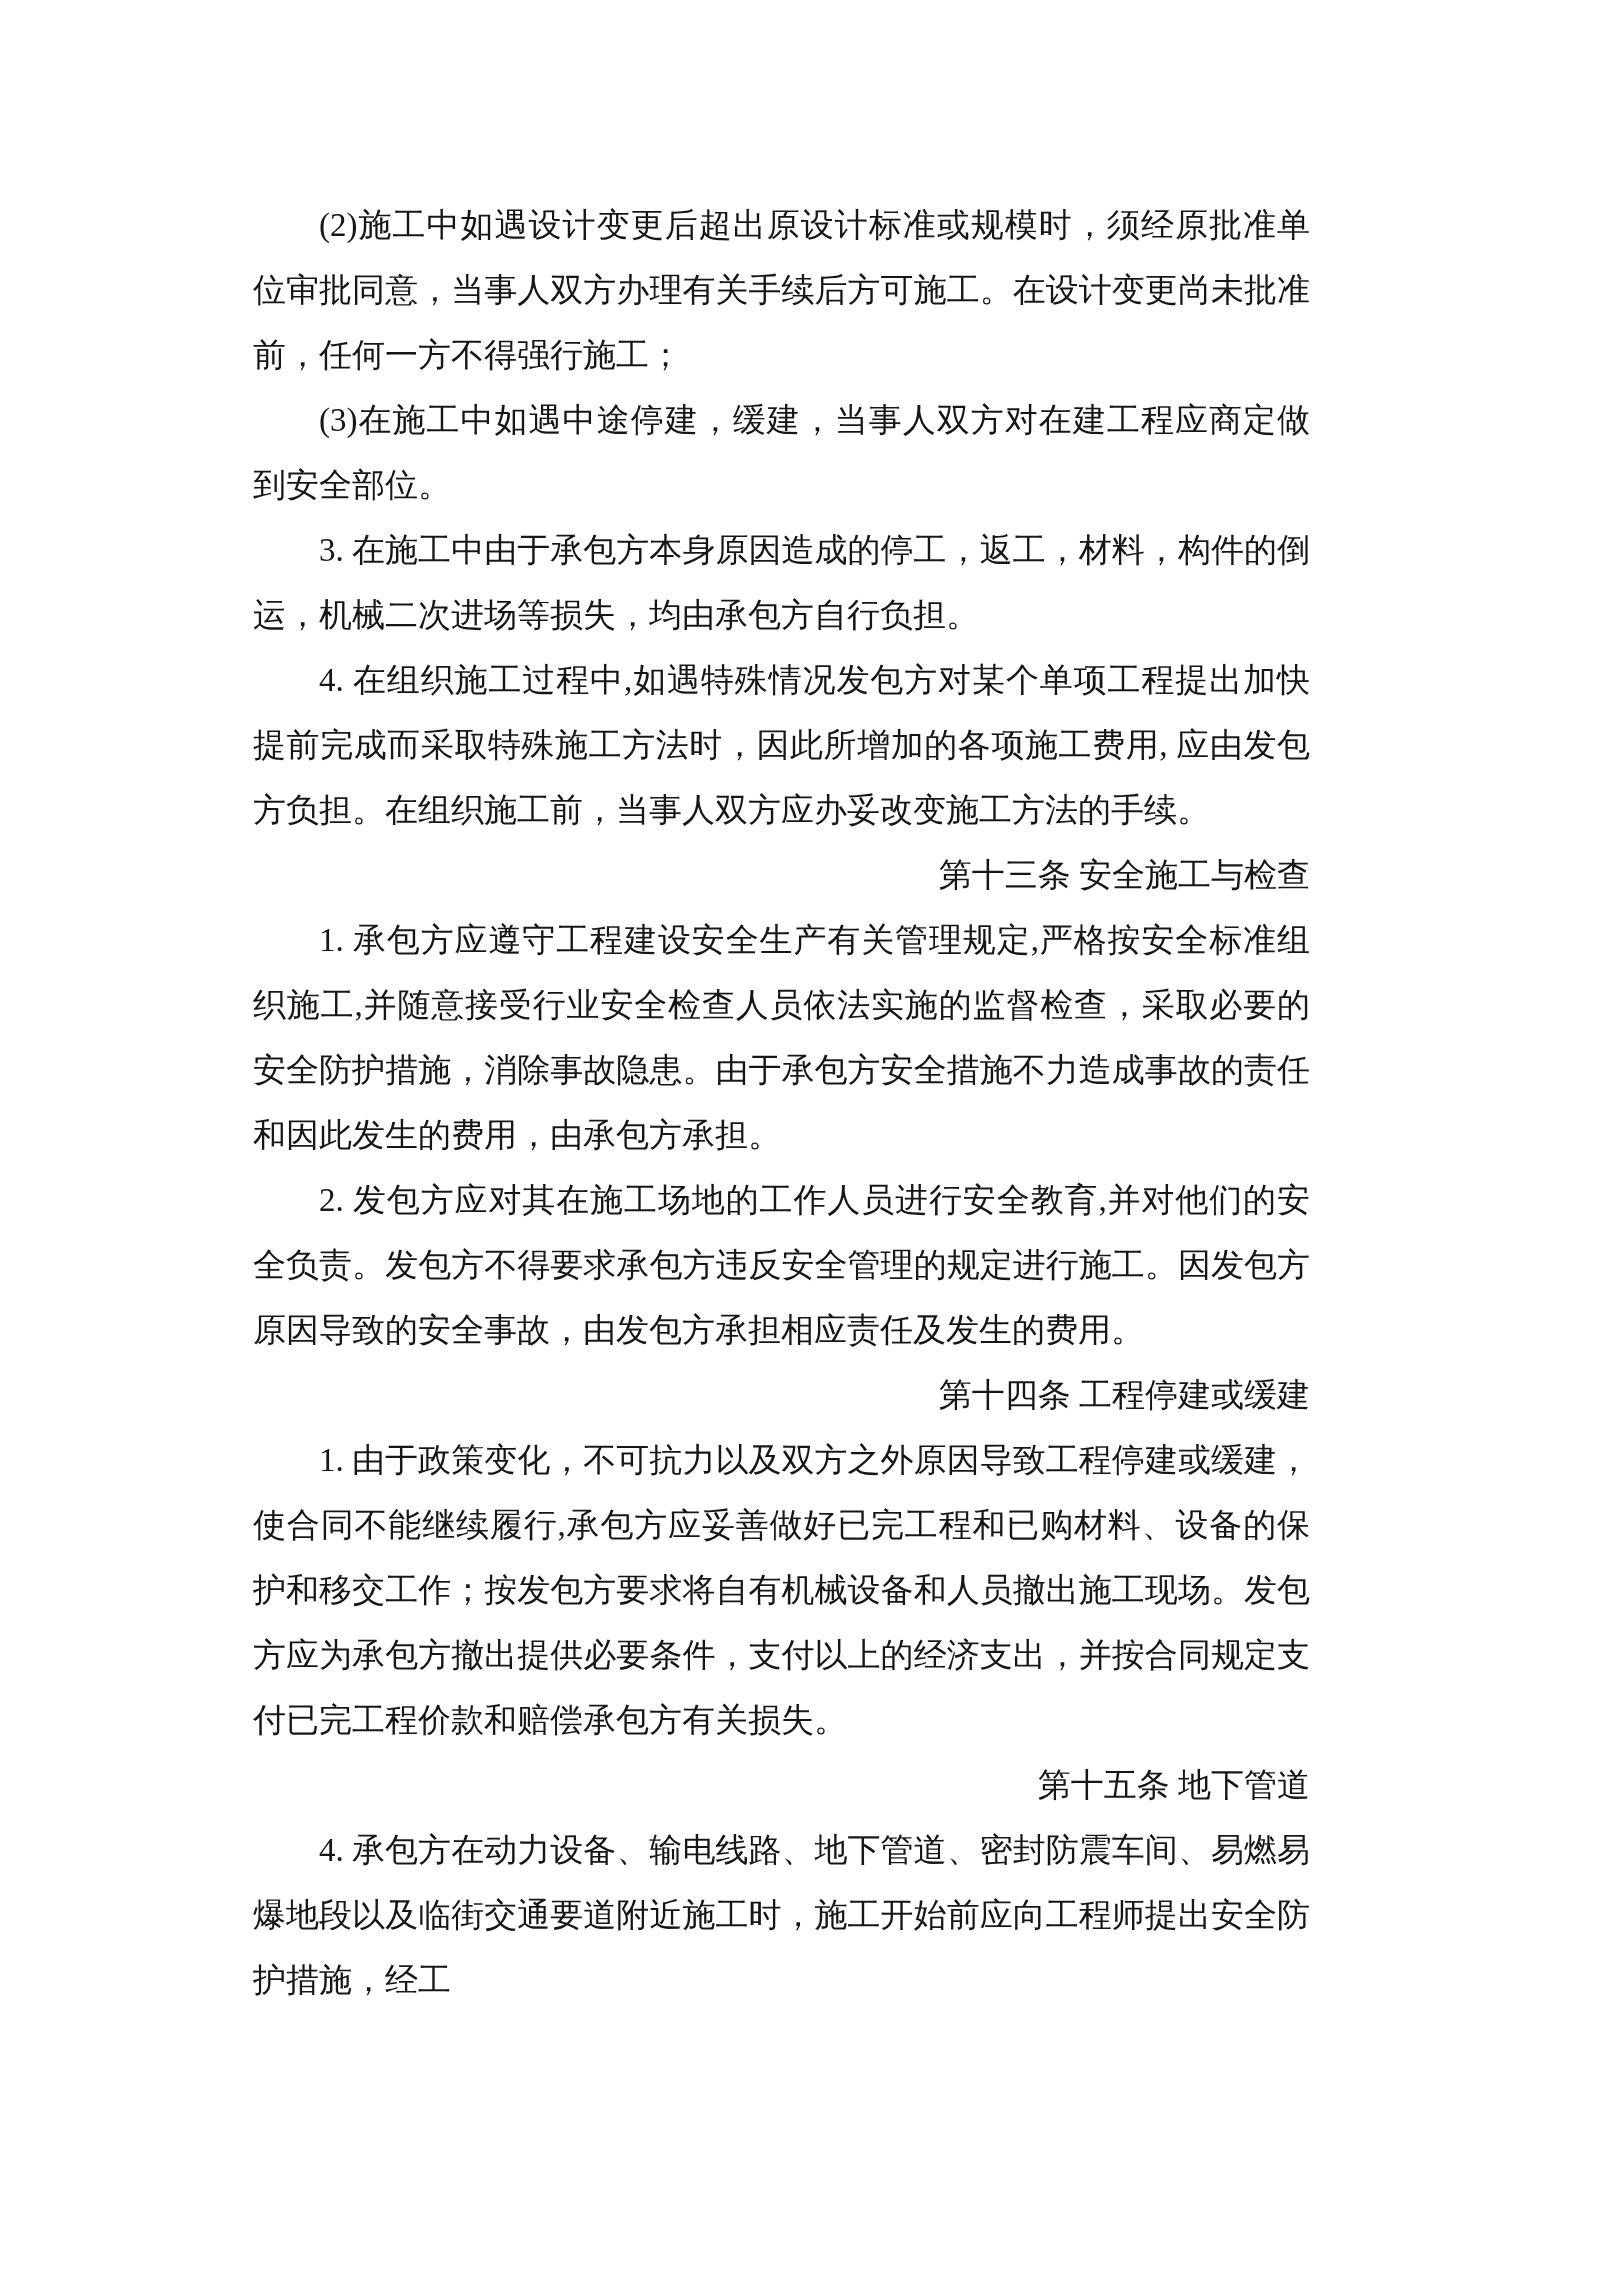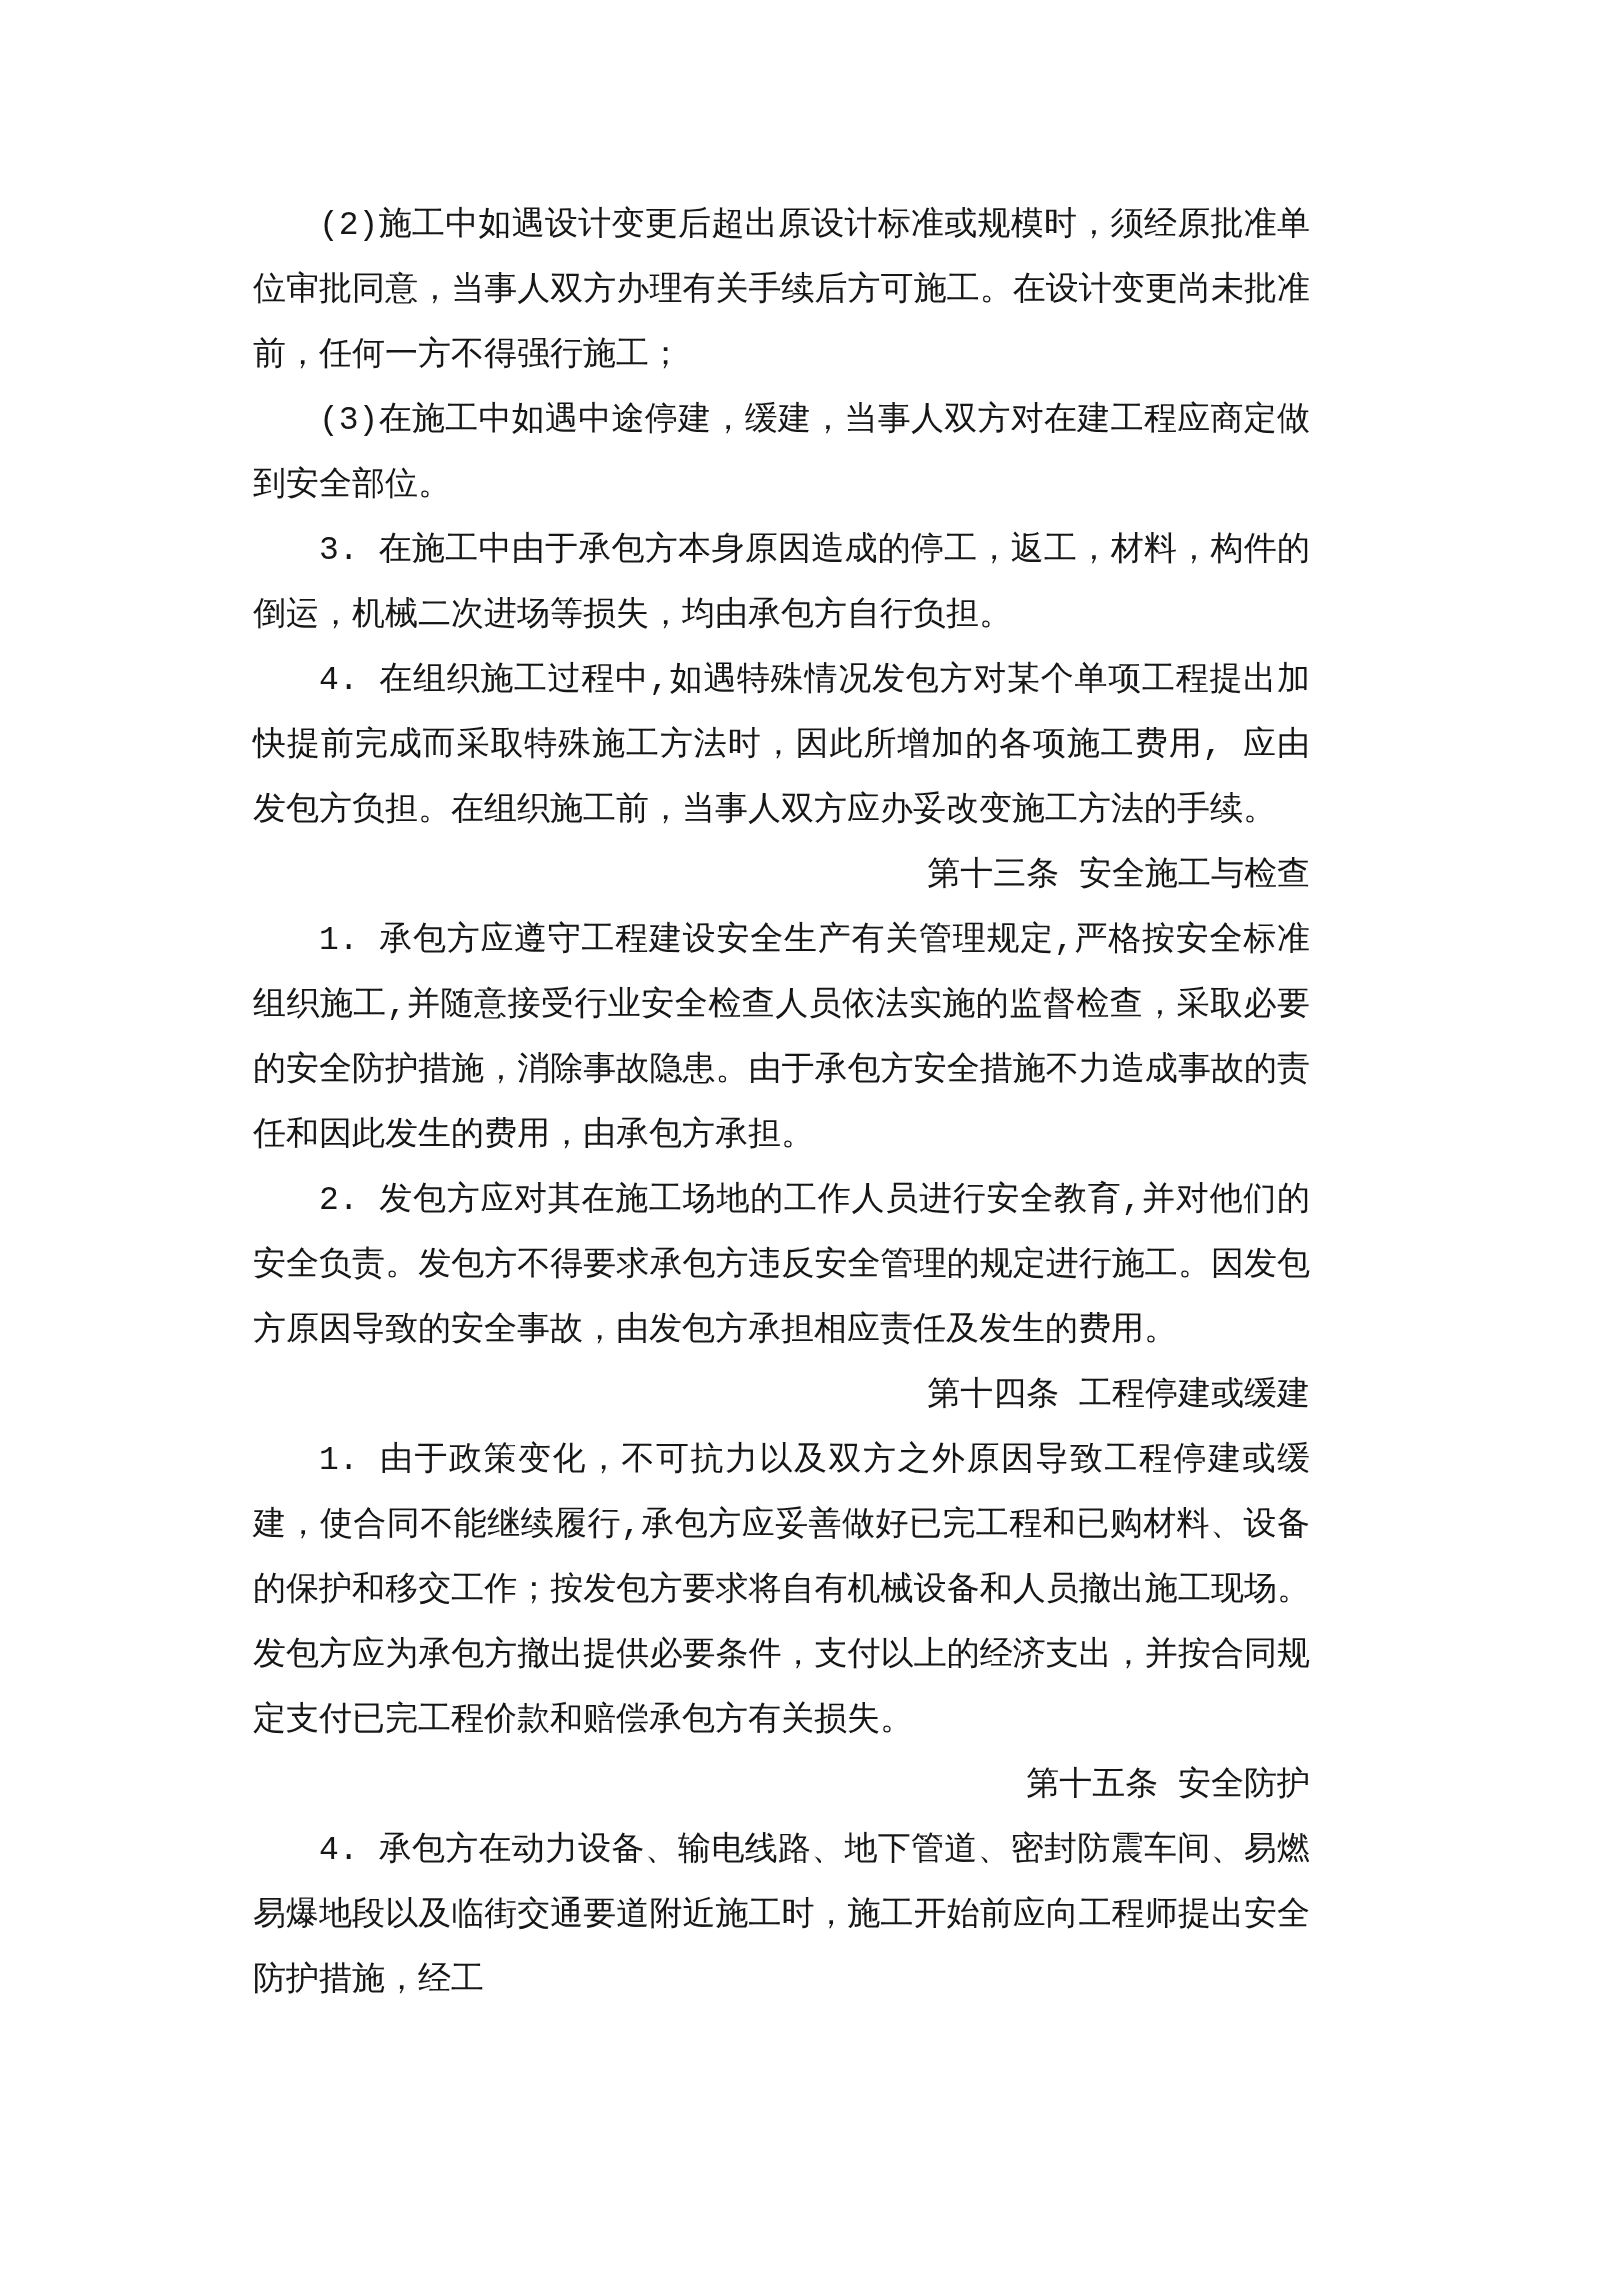--- a/index.html
+++ b/index.html
@@ -8,21 +8,21 @@
     background: #ffffff;
   }
   .page {
     position: relative;
     width: 1414px;
     height: 2295px;
     background: #ffffff;
     box-sizing: border-box;
     padding: 193px 104px 0 253px;
     overflow: hidden;
-    font-family: Liberation Mono, monospace;
+    font-family: Liberation Serif, serif;
     color: #161616;
   }
   .content {
     width: 100%;
   }
   .para {
     margin: 0;
     font-size: 33px;
     line-height: 65px;
     text-align: justify;
@@ -42,17 +42,17 @@
   <div class="content">
       <p class="para">(2)施工中如遇设计变更后超出原设计标准或规模时，须经原批准单位审批同意，当事人双方办理有关手续后方可施工。在设计变更尚未批准前，任何一方不得强行施工；</p>
       <p class="para">(3)在施工中如遇中途停建，缓建，当事人双方对在建工程应商定做到安全部位。</p>
       <p class="para">3. 在施工中由于承包方本身原因造成的停工，返工，材料，构件的倒运，机械二次进场等损失，均由承包方自行负担。</p>
       <p class="para">4. 在组织施工过程中,如遇特殊情况发包方对某个单项工程提出加快提前完成而采取特殊施工方法时，因此所增加的各项施工费用, 应由发包方负担。在组织施工前，当事人双方应办妥改变施工方法的手续。</p>
       <p class="para heading">第十三条  安全施工与检查</p>
       <p class="para">1. 承包方应遵守工程建设安全生产有关管理规定,严格按安全标准组织施工,并随意接受行业安全检查人员依法实施的监督检查，采取必要的安全防护措施，消除事故隐患。由于承包方安全措施不力造成事故的责任和因此发生的费用，由承包方承担。</p>
       <p class="para">2. 发包方应对其在施工场地的工作人员进行安全教育,并对他们的安全负责。发包方不得要求承包方违反安全管理的规定进行施工。因发包方原因导致的安全事故，由发包方承担相应责任及发生的费用。</p>
       <p class="para heading">第十四条  工程停建或缓建</p>
       <p class="para">1. 由于政策变化，不可抗力以及双方之外原因导致工程停建或缓建，使合同不能继续履行,承包方应妥善做好已完工程和已购材料、设备的保护和移交工作；按发包方要求将自有机械设备和人员撤出施工现场。发包方应为承包方撤出提供必要条件，支付以上的经济支出，并按合同规定支付已完工程价款和赔偿承包方有关损失。</p>
-      <p class="para heading">第十五条  安全防护</p>
+      <p class="para heading">第十五条  地下管道</p>
       <p class="para">4. 承包方在动力设备、输电线路、地下管道、密封防震车间、易燃易爆地段以及临街交通要道附近施工时，施工开始前应向工程师提出安全防护措施，经工</p>
     </div>
 </div>
 
 
 </body></html>

